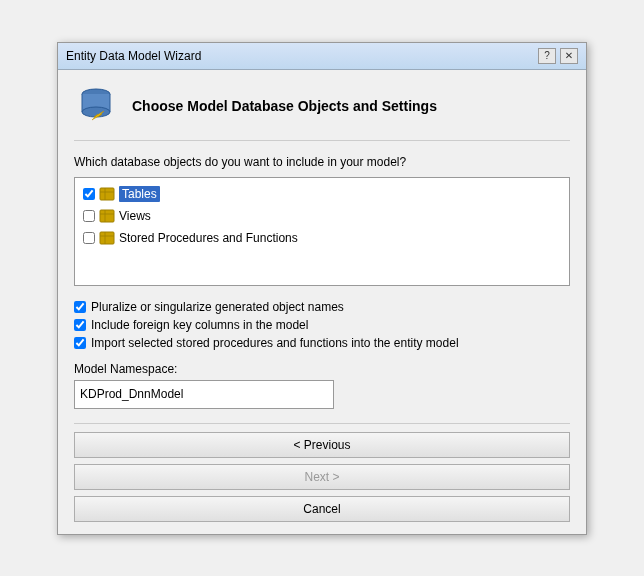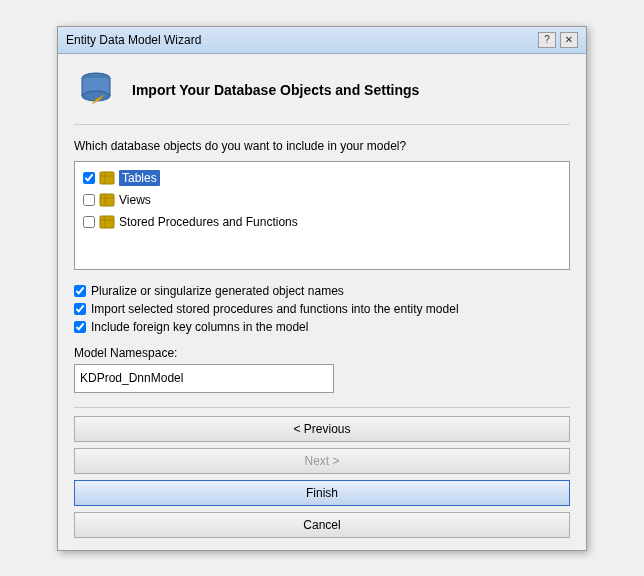--- a/index.html
+++ b/index.html
@@ -229,21 +229,21 @@
 
           <ellipse cx="22" cy="10" rx="14" ry="5" fill="#4a7ab5" stroke="#2a5a95" stroke-width="1"></ellipse>
           <rect x="8" y="10" width="28" height="18" fill="#5a8ac5" stroke="none"></rect>
           <ellipse cx="22" cy="28" rx="14" ry="5" fill="#4a7ab5" stroke="#2a5a95" stroke-width="1"></ellipse>
           <line x1="8" y1="10" x2="8" y2="28" stroke="#2a5a95" stroke-width="1"></line>
           <line x1="36" y1="10" x2="36" y2="28" stroke="#2a5a95" stroke-width="1"></line>
 
           <path d="M18 36 L28 30 L24 33 L30 27 L20 33 L24 30 Z" fill="#f0c000" stroke="#c09000" stroke-width="0.5"></path>
         </svg>
       </div>
-      <span class="header-title">Import Your Database Objects and Settings</span>
+      <span class="header-title">Choose Model Database Objects and Settings</span>
     </div>
 
     <div class="section-label">Which database objects do you want to include in your model?</div>
 
     <div class="objects-box">
 
       <div class="checkbox-item">
         <input type="checkbox" id="cb-tables" checked="" style="">
         <span class="item-icon">
           <svg width="16" height="16" viewBox="0 0 16 16">
@@ -279,35 +279,34 @@
         <span class="item-label">Stored Procedures and Functions</span>
       </div>
     </div>
 
     <div class="options-section">
       <div class="option-row">
         <input type="checkbox" id="opt-pluralize" checked="" style="">
         <label for="opt-pluralize" class="option-label">Pluralize or singularize generated object names</label>
       </div>
       <div class="option-row">
+        <input type="checkbox" id="opt-foreignkeys" checked="" style="">
+        <label for="opt-foreignkeys" class="option-label">Include foreign key columns in the model</label>
+      </div>
+      <div class="option-row">
         <input type="checkbox" id="opt-importstoredprocs" checked="" style="">
         <label for="opt-importstoredprocs" class="option-label">Import selected stored procedures and functions into the entity model</label>
-      </div>
-      <div class="option-row">
-        <input type="checkbox" id="opt-foreignkeys" checked="" style="">
-        <label for="opt-foreignkeys" class="option-label">Include foreign key columns in the model</label>
       </div>
     </div>
 
     <div class="namespace-section">
       <div class="namespace-label">Model Namespace:</div>
       <input type="text" class="namespace-input" value="KDProd_DnnModel" style="">
     </div>
 
     <div class="button-bar">
       <button class="btn">&lt; Previous</button>
       <button class="btn btn-disabled" disabled="">Next &gt;</button>
-      <button class="btn btn-finish">Finish</button>
       <button class="btn">Cancel</button>
     </div>
 
   </div>
 </div>
 
 </body></html>

